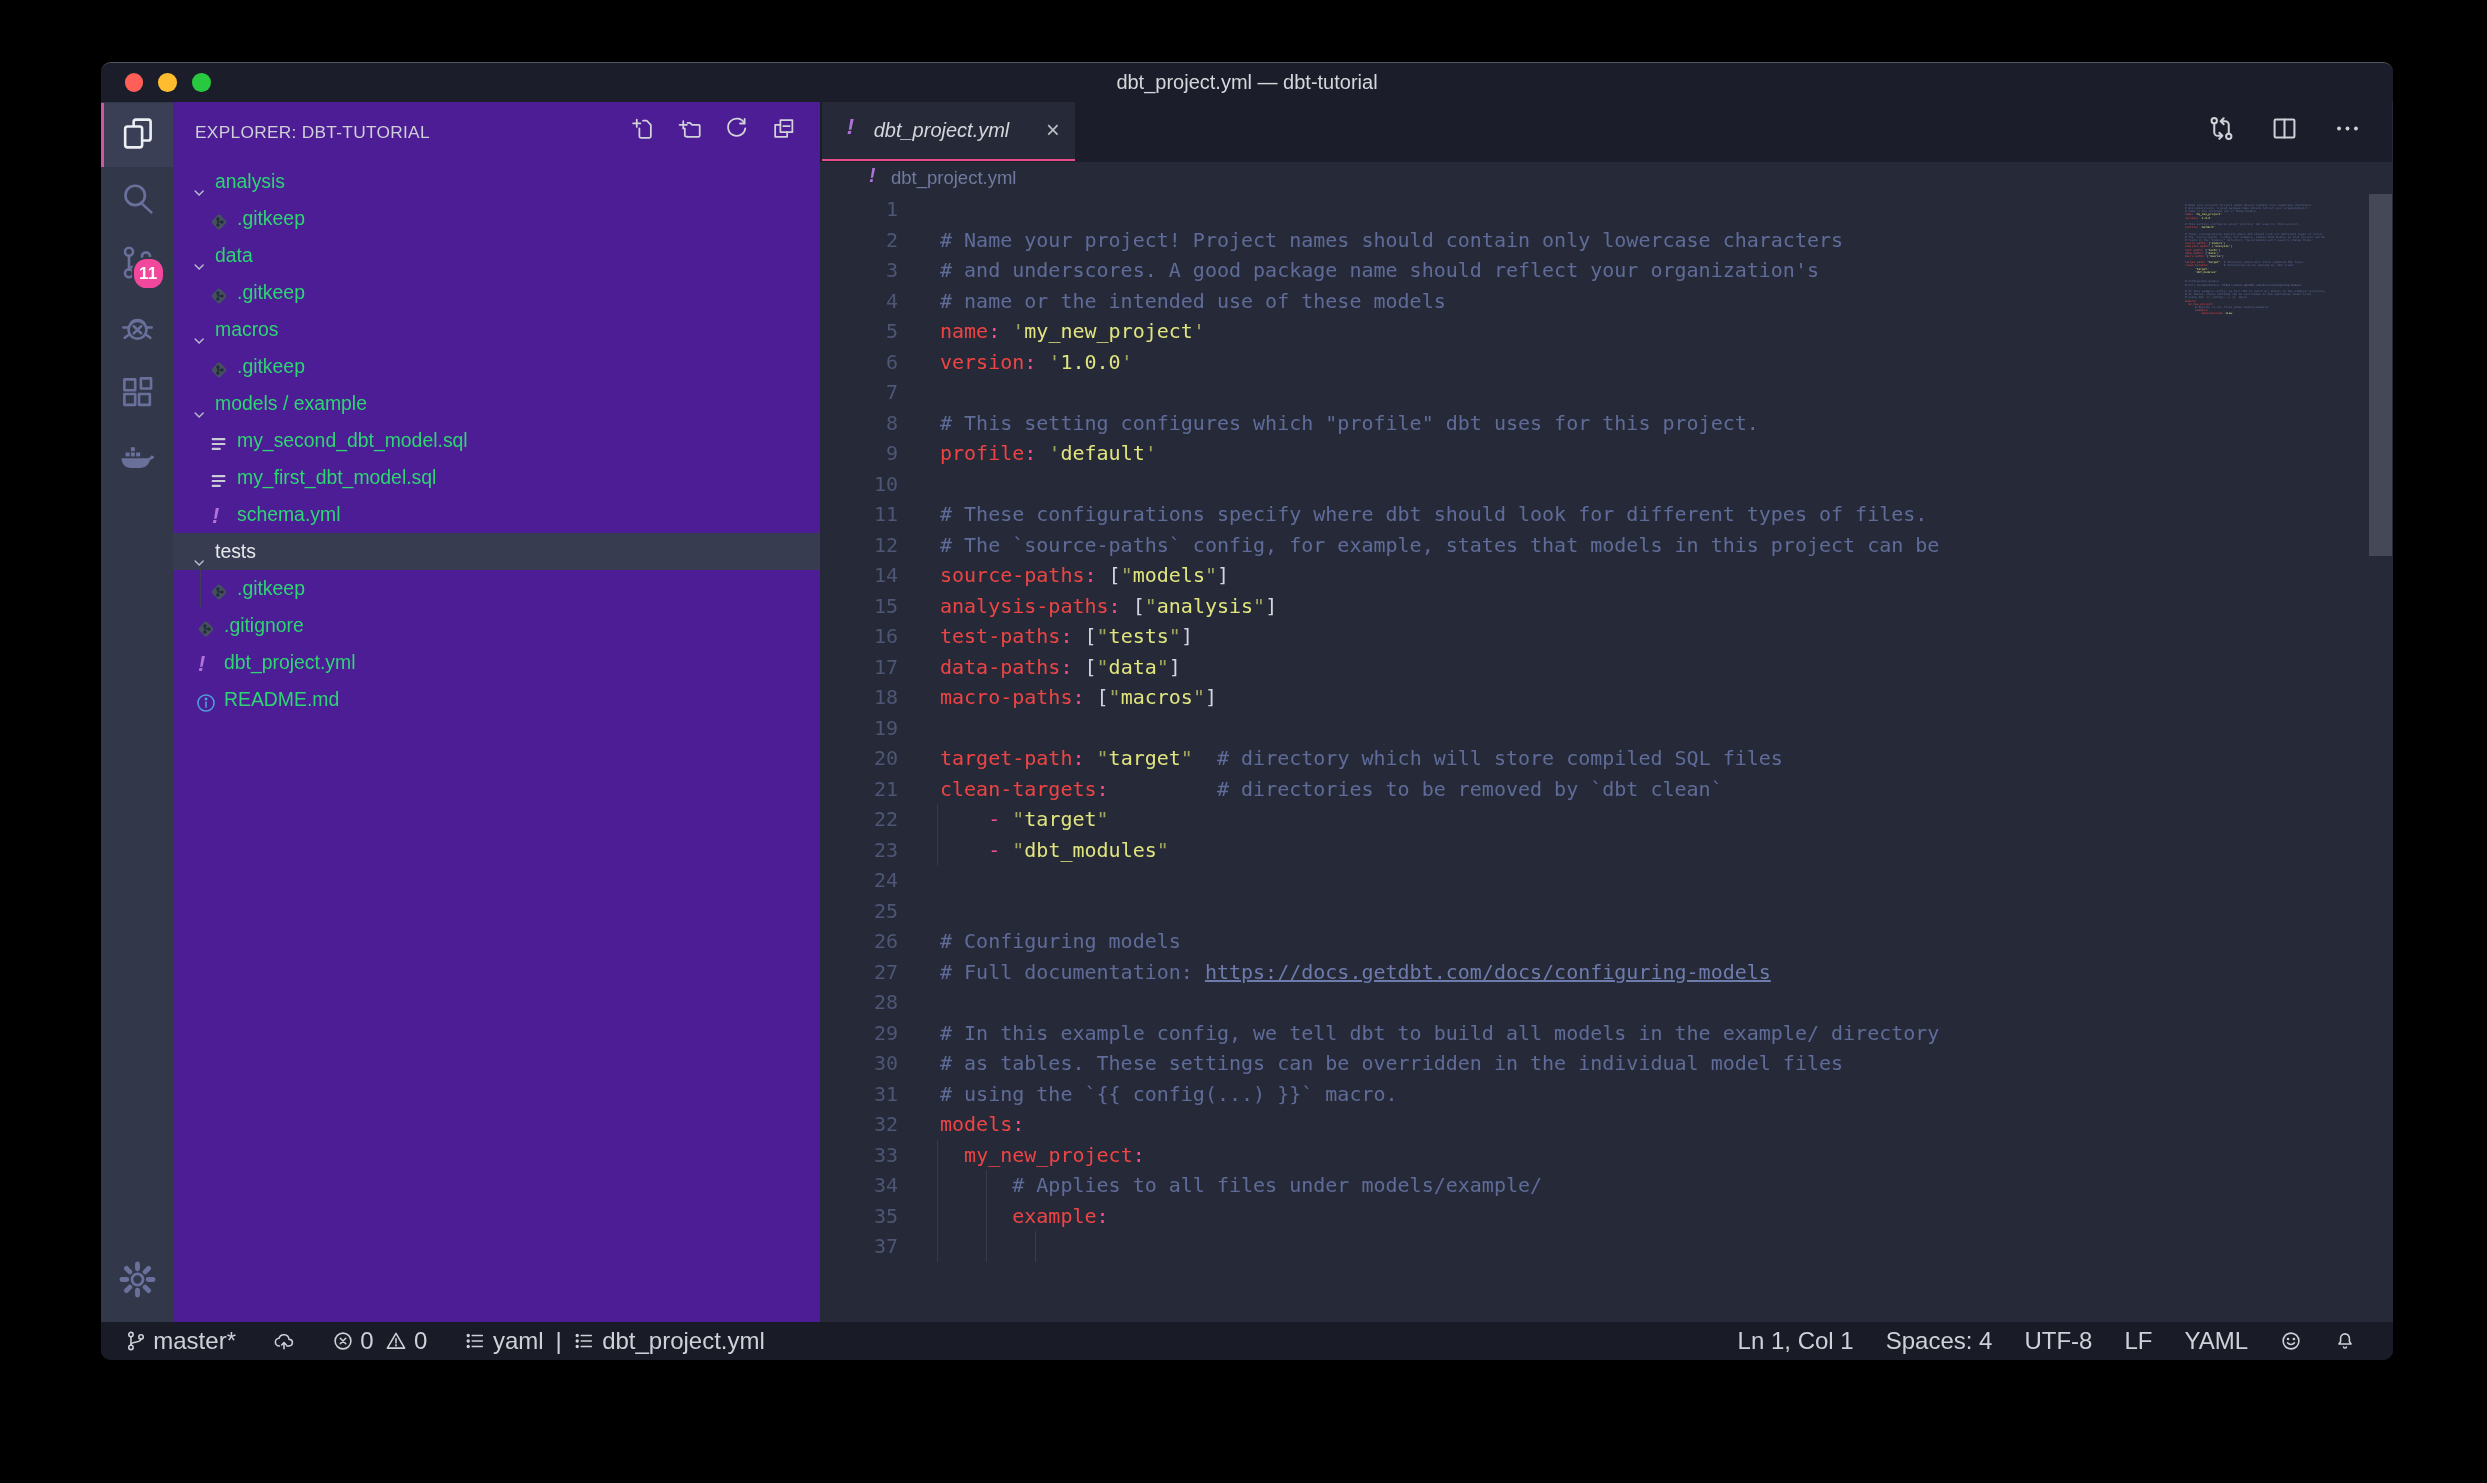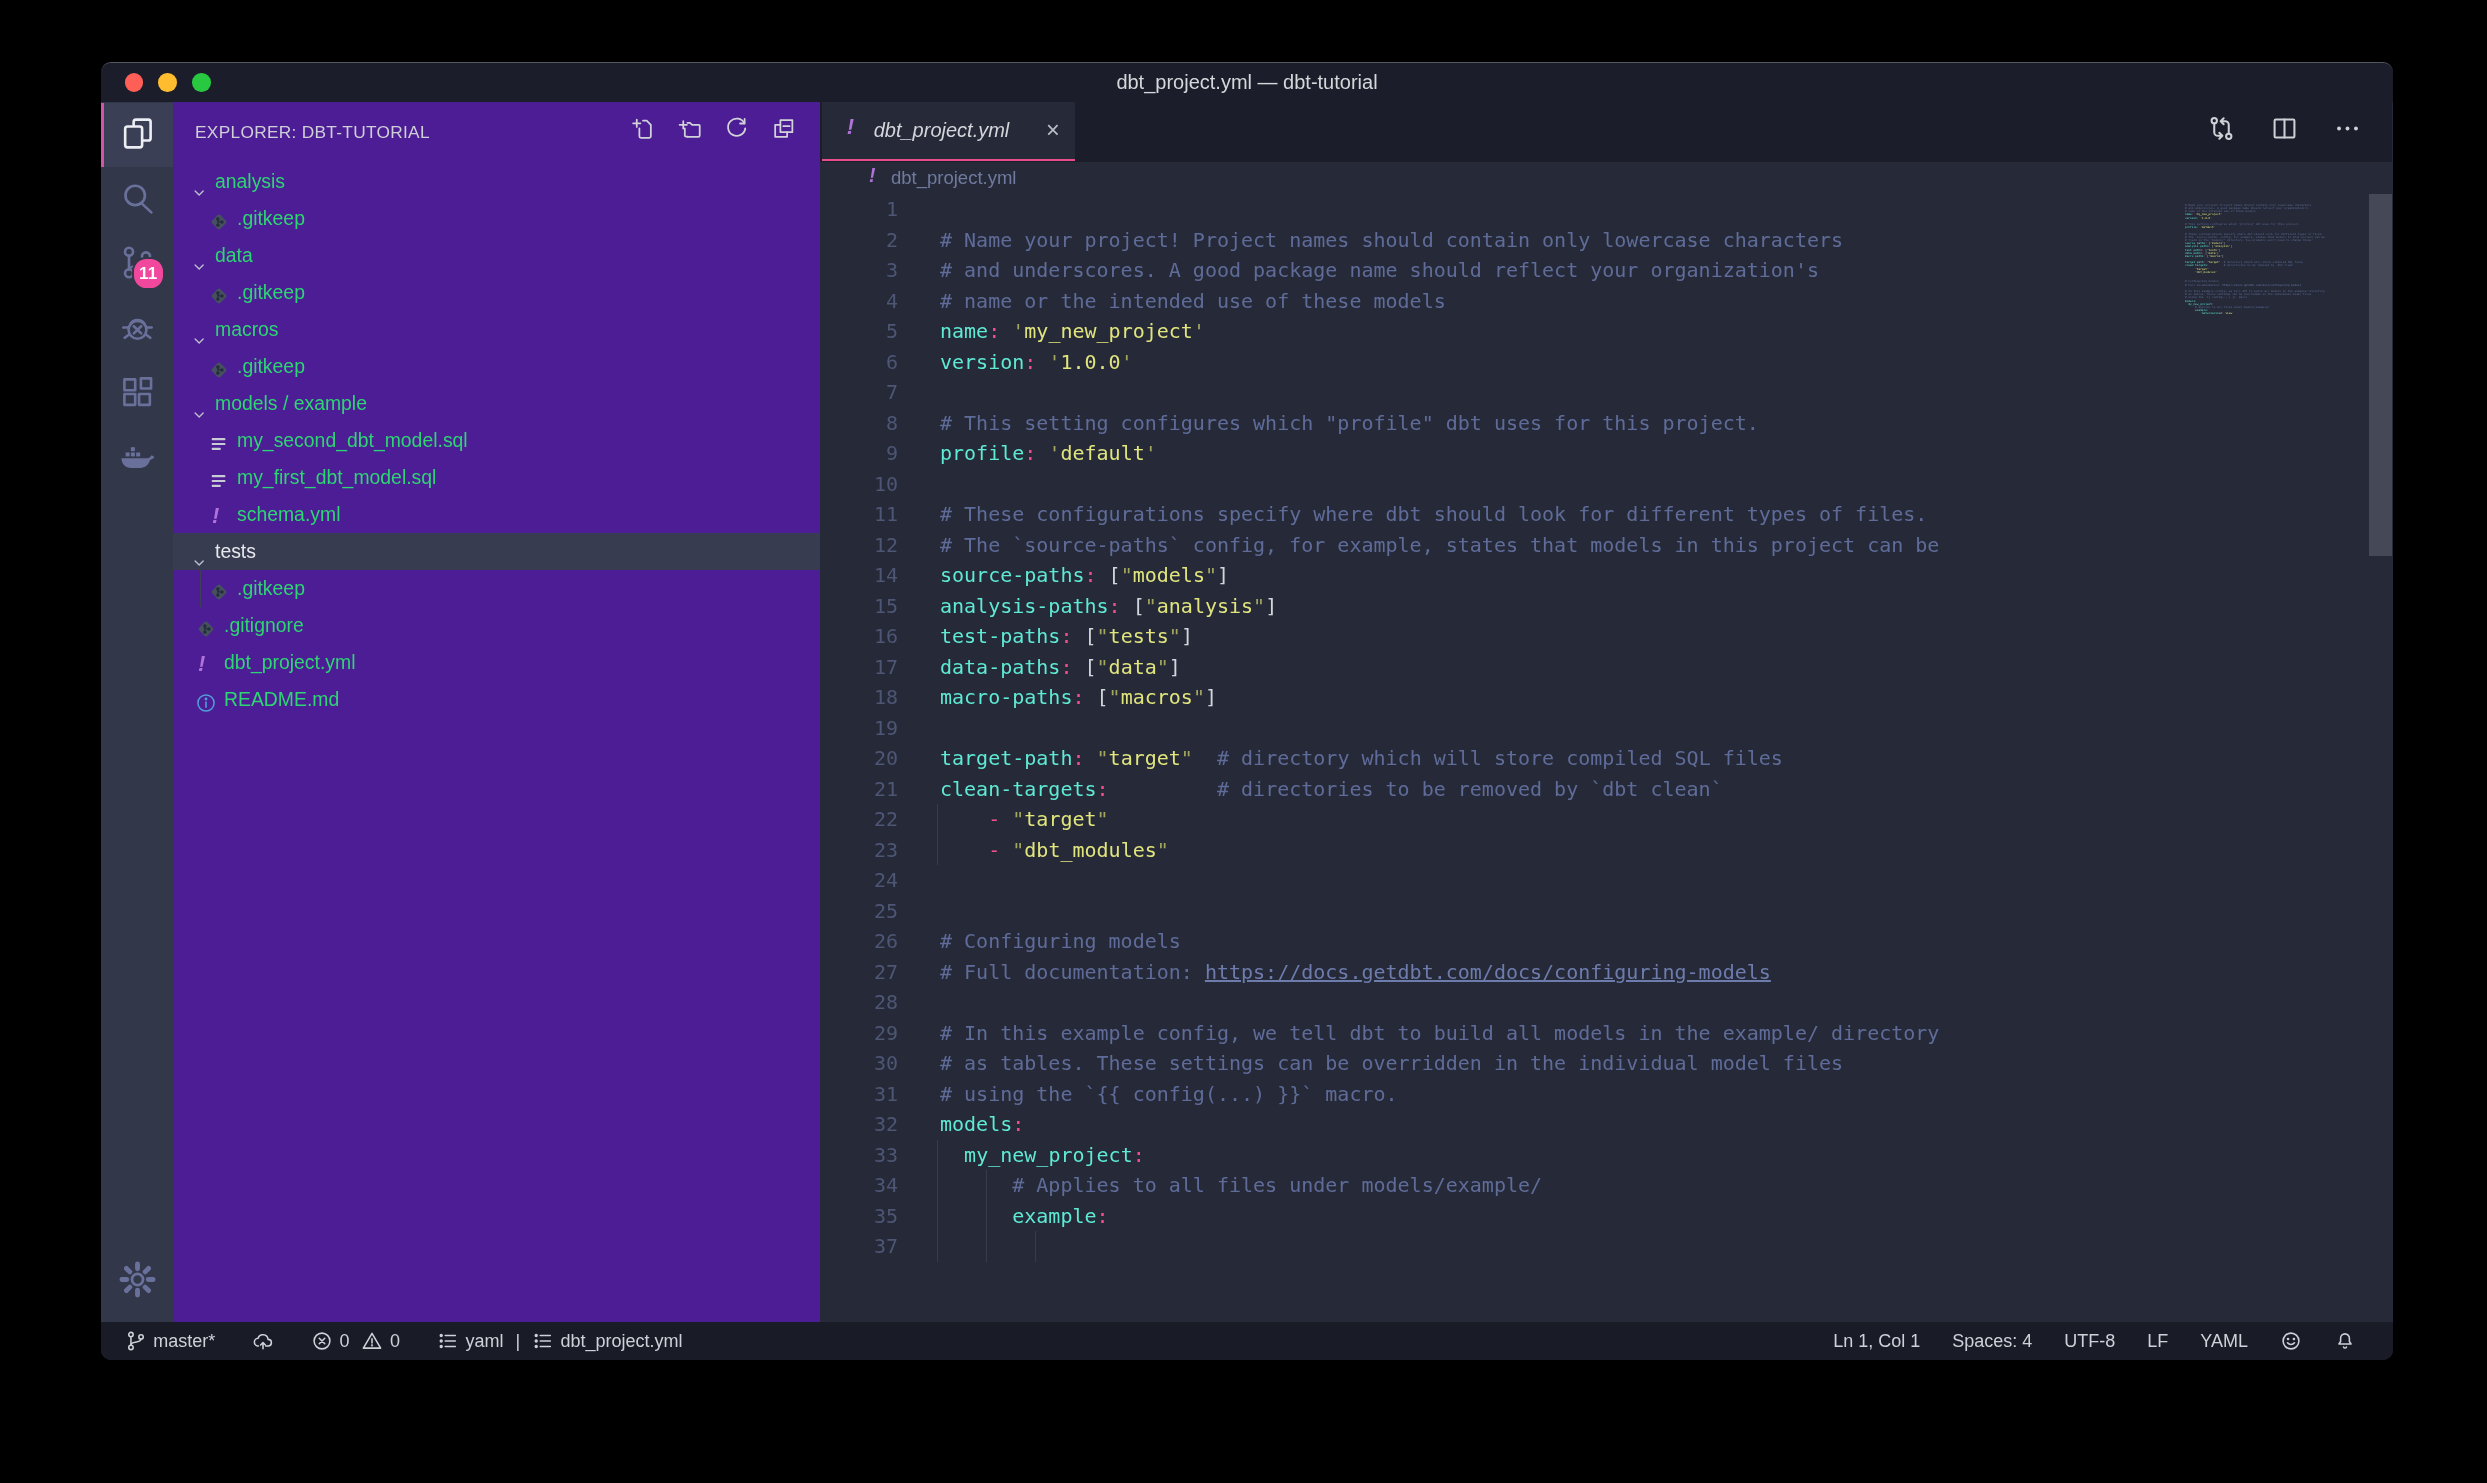--- a/index.html
+++ b/index.html
@@ -50,33 +50,33 @@
   .breadcrumb{position:absolute;left:0;top:60px;width:100%;height:32px;background:#262a38;}
   .bc-excl{position:absolute;left:49px;top:1.7px;font-size:19.4px;font-weight:bold;font-style:italic;color:#b172d8;}
   .bc-label{position:absolute;left:71px;top:0;height:32px;line-height:32px;font-size:18.5px;color:#6f7a9e;}
   
   .code-wrap{position:absolute;left:0;top:92px;width:100%;height:1130px;overflow:hidden;font-family:"DejaVu Sans Mono",monospace;}
   .code-line{position:relative;height:30.5px;line-height:30.5px;font-size:20px;white-space:pre;}
   .ln{position:absolute;left:0;top:0;width:78px;text-align:right;color:#4d5674;}
   .lc{position:absolute;left:120px;top:0;}
   .ig{position:absolute;top:0;height:100%;border-left:0.8px solid #373b50;}
   .tok-cm{color:#5f6c99;}
-  .tok-k{color:#5eead4;}
+  .tok-k{color:#ef4444;}
   .tok-p{color:#f24d8c;}
   .tok-s{color:#e1e57d;}
   .tok-q{color:#a3a75e;}
   .tok-b{color:#d2d5dd;}
   .tok-t{color:#c7cad4;}
   .tok-lnk{color:#6d7cad;text-decoration:underline;}
   
   .minimap{position:absolute;left:1365px;top:0;width:148px;padding-top:6.7px;opacity:.95;}
   .mm-line{height:3.2px;line-height:3.2px;font-size:2.8px;white-space:pre;overflow:hidden;}
   .scroll-thumb{position:absolute;left:1549px;top:-11px;width:23px;height:373px;background:#4a4e5d;opacity:.85;}
   
-  .statusbar{position:absolute;left:0;bottom:0;width:100%;height:38px;background:#191c26;color:#cfd1d8;font-size:18px;text-decoration:underline;}
+  .statusbar{position:absolute;left:0;bottom:0;width:100%;height:38px;background:#191c26;color:#cfd1d8;font-size:24px;text-decoration:underline;}
   .sb-left{position:absolute;left:23.6px;top:0;height:38px;display:flex;align-items:center;gap:11.8px;}
   .sb-right{position:absolute;right:37px;top:0;height:38px;display:flex;align-items:center;gap:32px;}
   .seg{display:flex;align-items:center;gap:6.7px;white-space:nowrap;}
   .statusbar svg{width:22px;height:22px;display:block;}
   .gap-lg{margin-left:25px;}
 </style>
 </head>
 <body>
 
 <div class="window">

